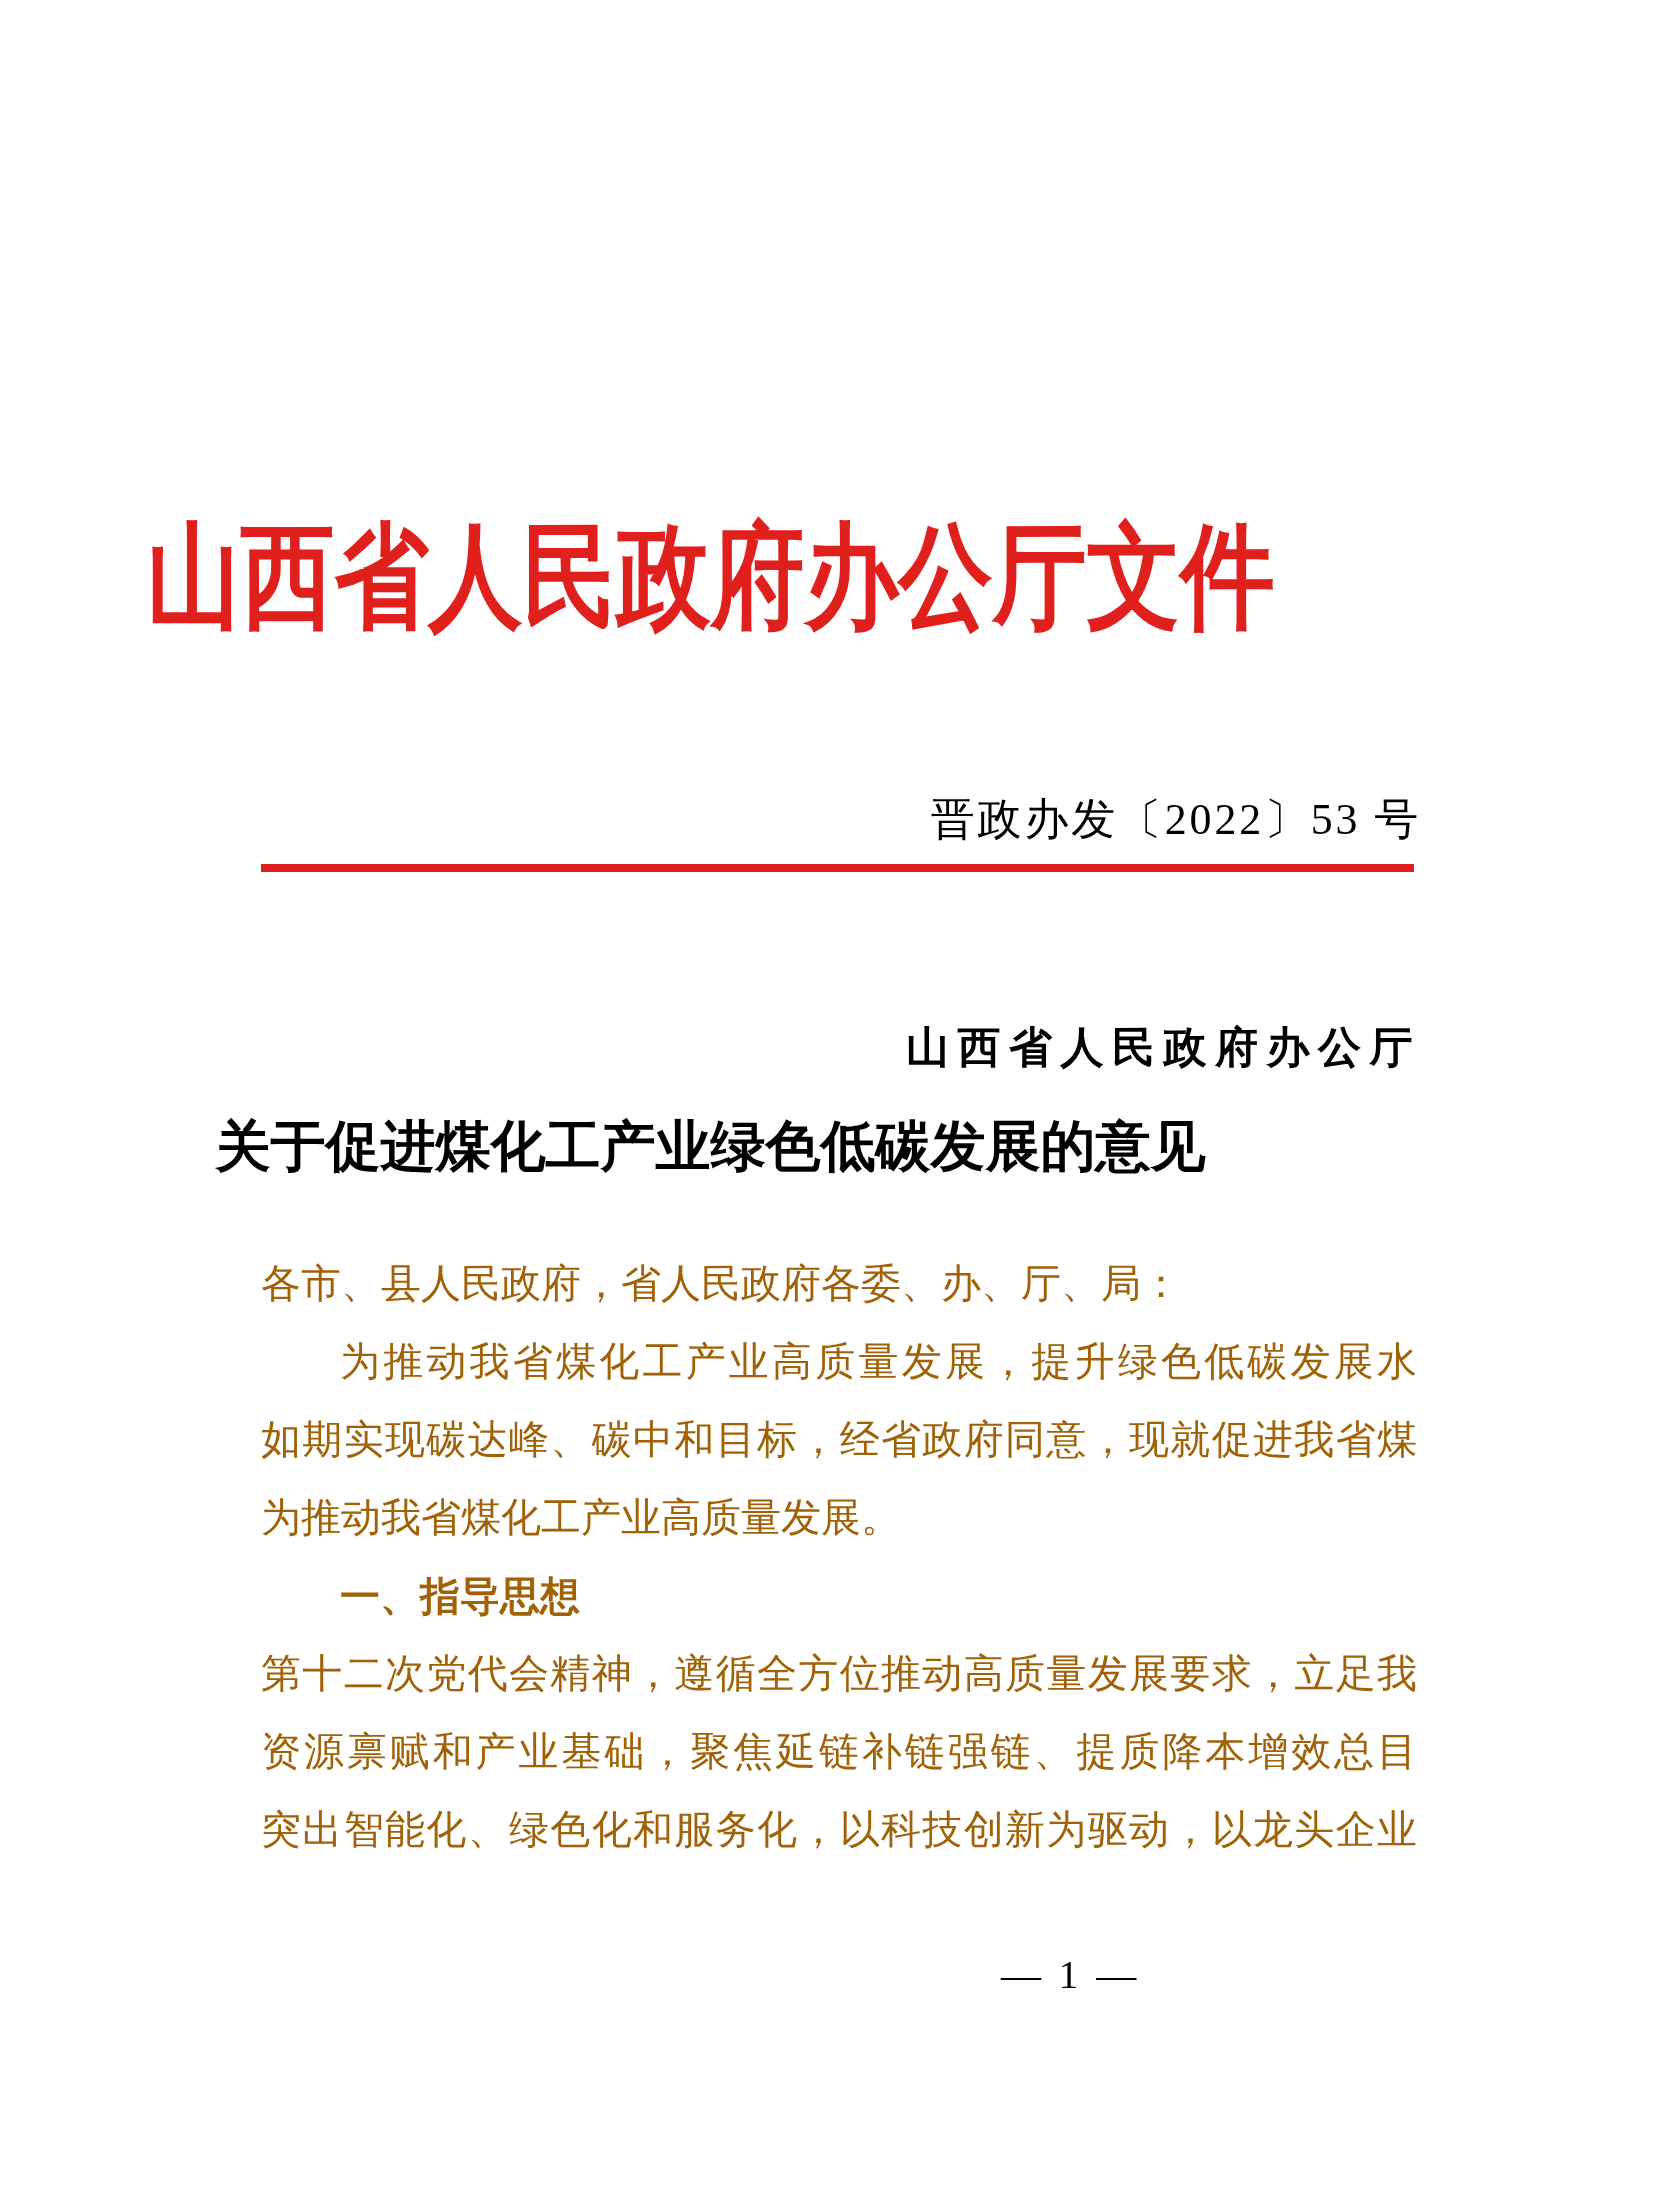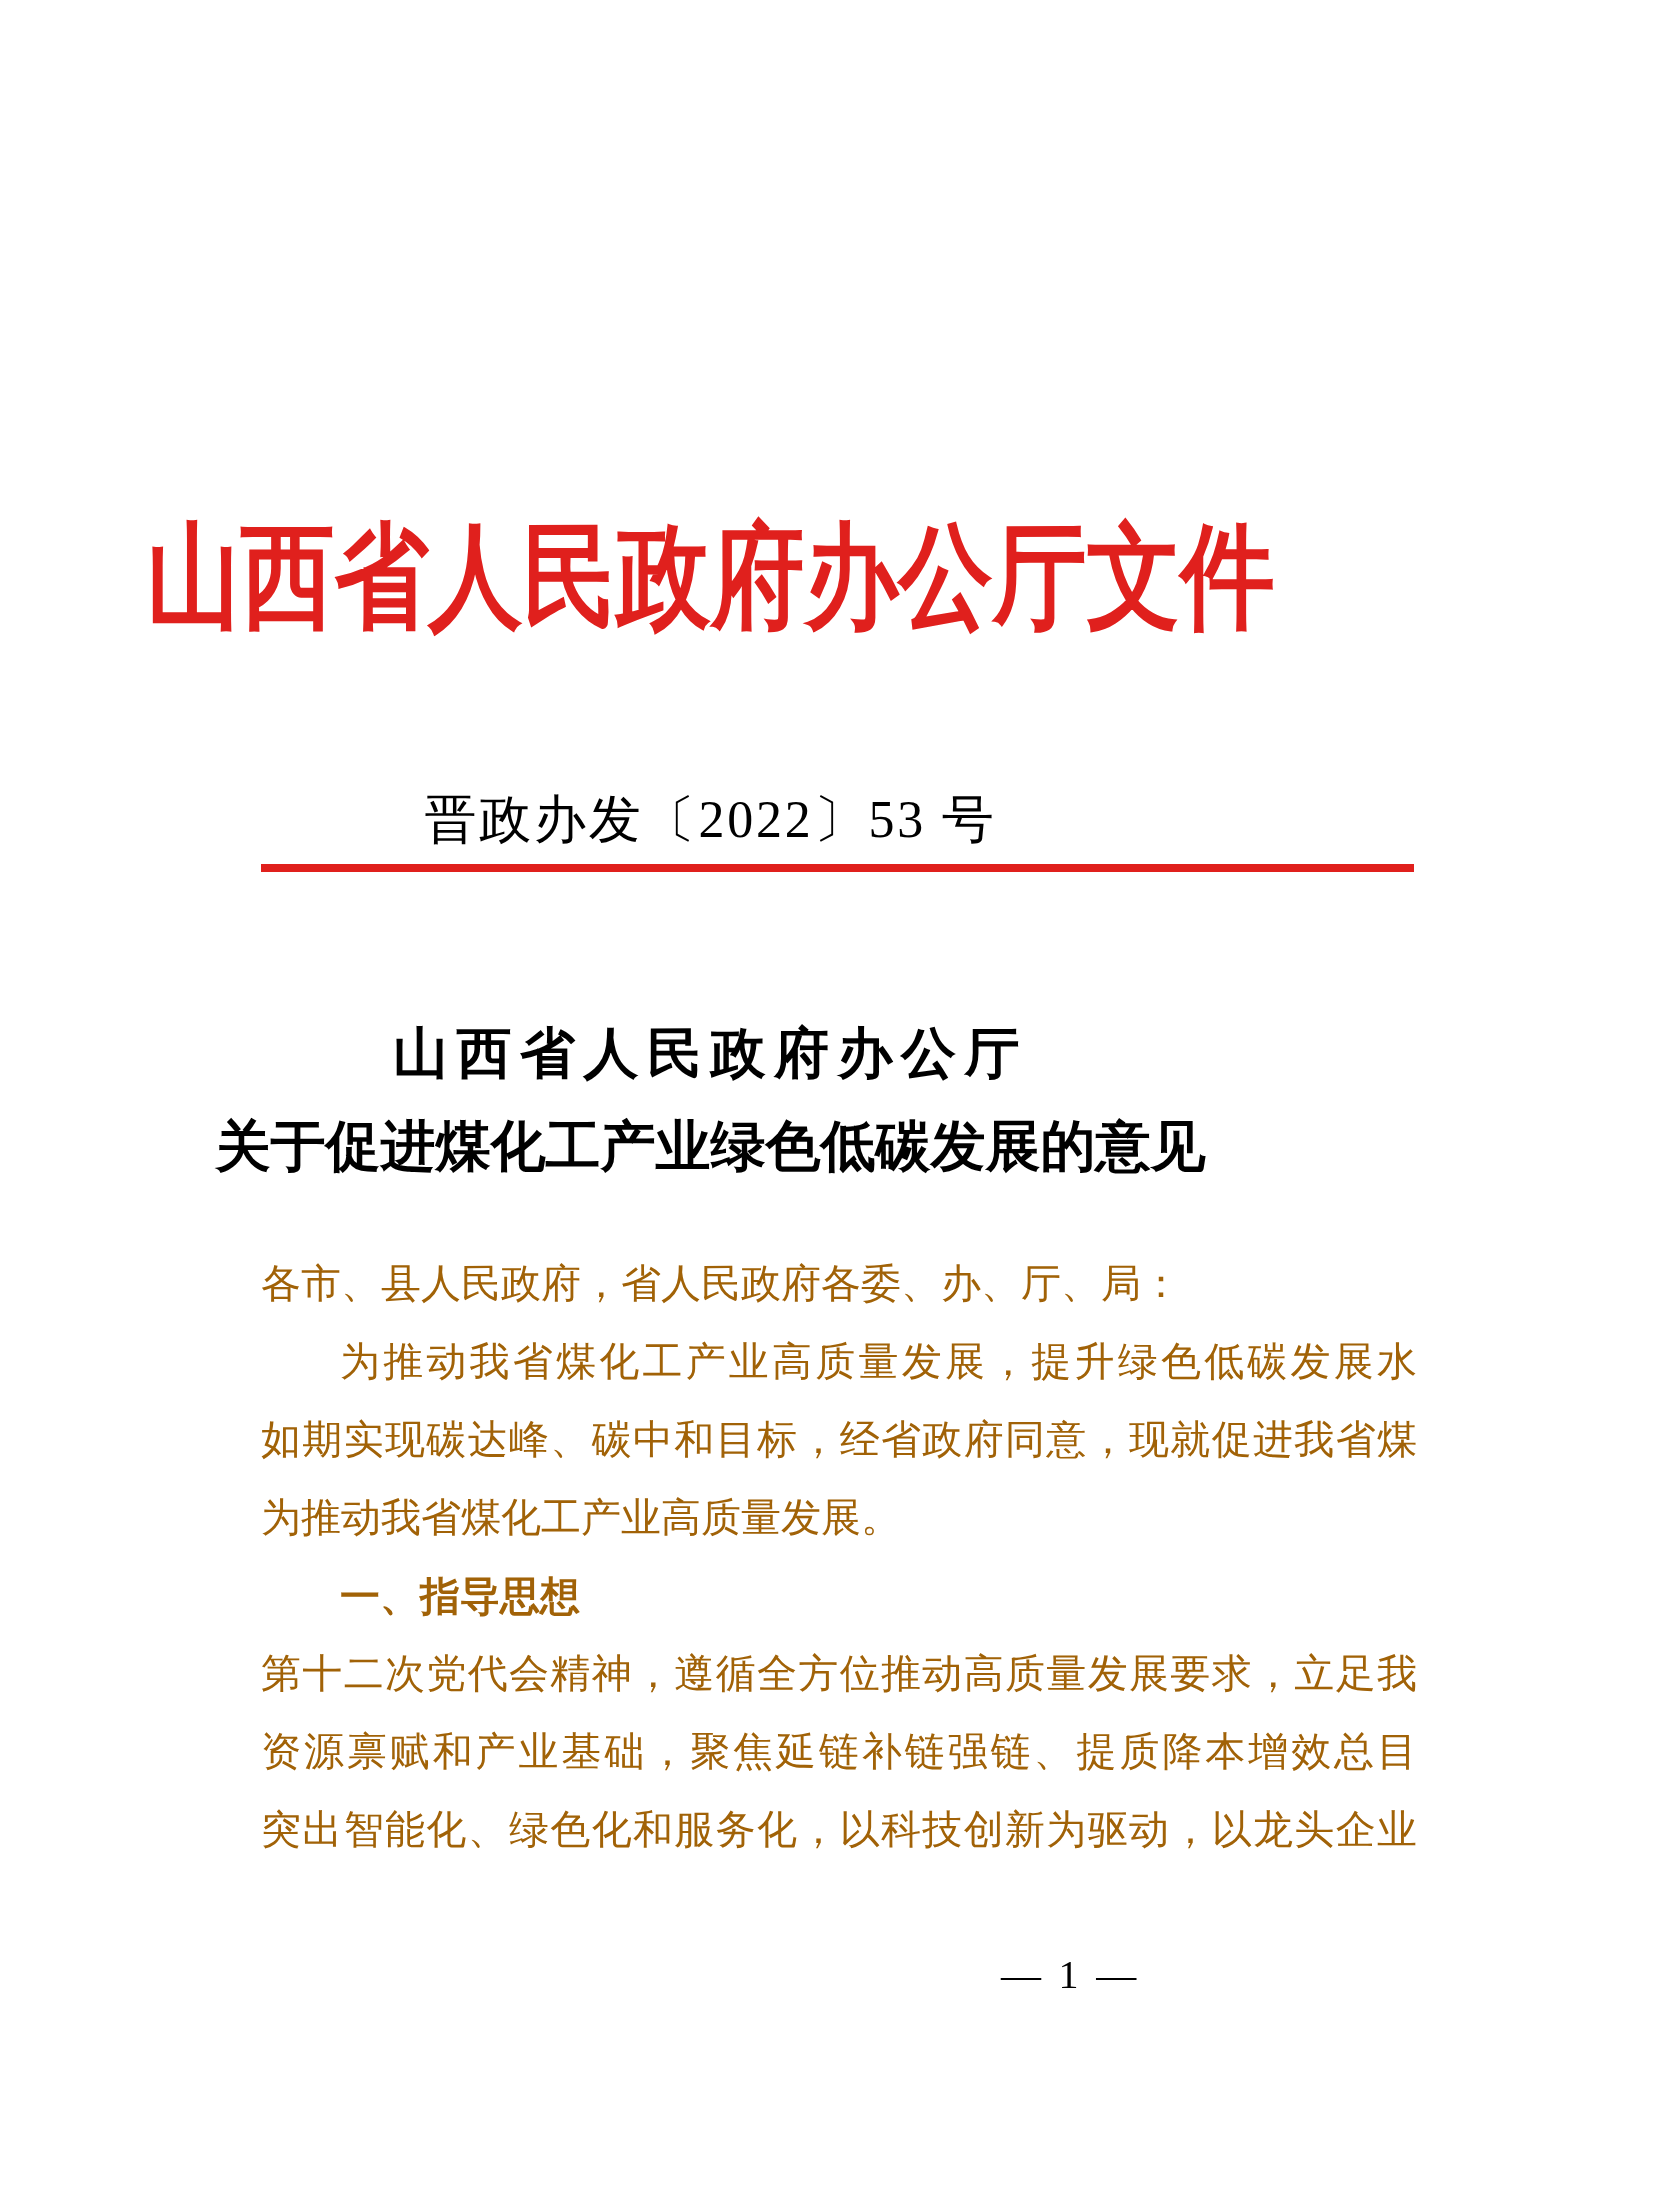--- a/index.html
+++ b/index.html
@@ -29,22 +29,22 @@
     transform-origin: center center;
     white-space: nowrap;
   }
 
   
   .doc-number {
     position: absolute;
     top: 795px;
     left: 0;
     width: 100%;
-    text-align: center;
-    font-size: 52px;
+    text-align: right;
+    font-size: 44px;
     line-height: 49px;
     letter-spacing: 2.8px;
     color: #000000;
     white-space: nowrap;
   }
 
   
   .red-rule {
     position: absolute;
     left: 261px;
@@ -53,22 +53,22 @@
     height: 7.6px;
     background: var(--accent, #e0201d);
   }
 
   
   .doc-title-line1 {
     position: absolute;
     top: 1026px;
     left: 0;
     width: 100%;
-    text-align: center;
-    font-size: 55px;
+    text-align: right;
+    font-size: 43px;
     font-weight: bold;
     line-height: 1;
     letter-spacing: 8.5px;
     white-space: nowrap;
   }
   .doc-title-line2 {
     position: absolute;
     top: 1119px;
     left: 0;
     width: 100%;

